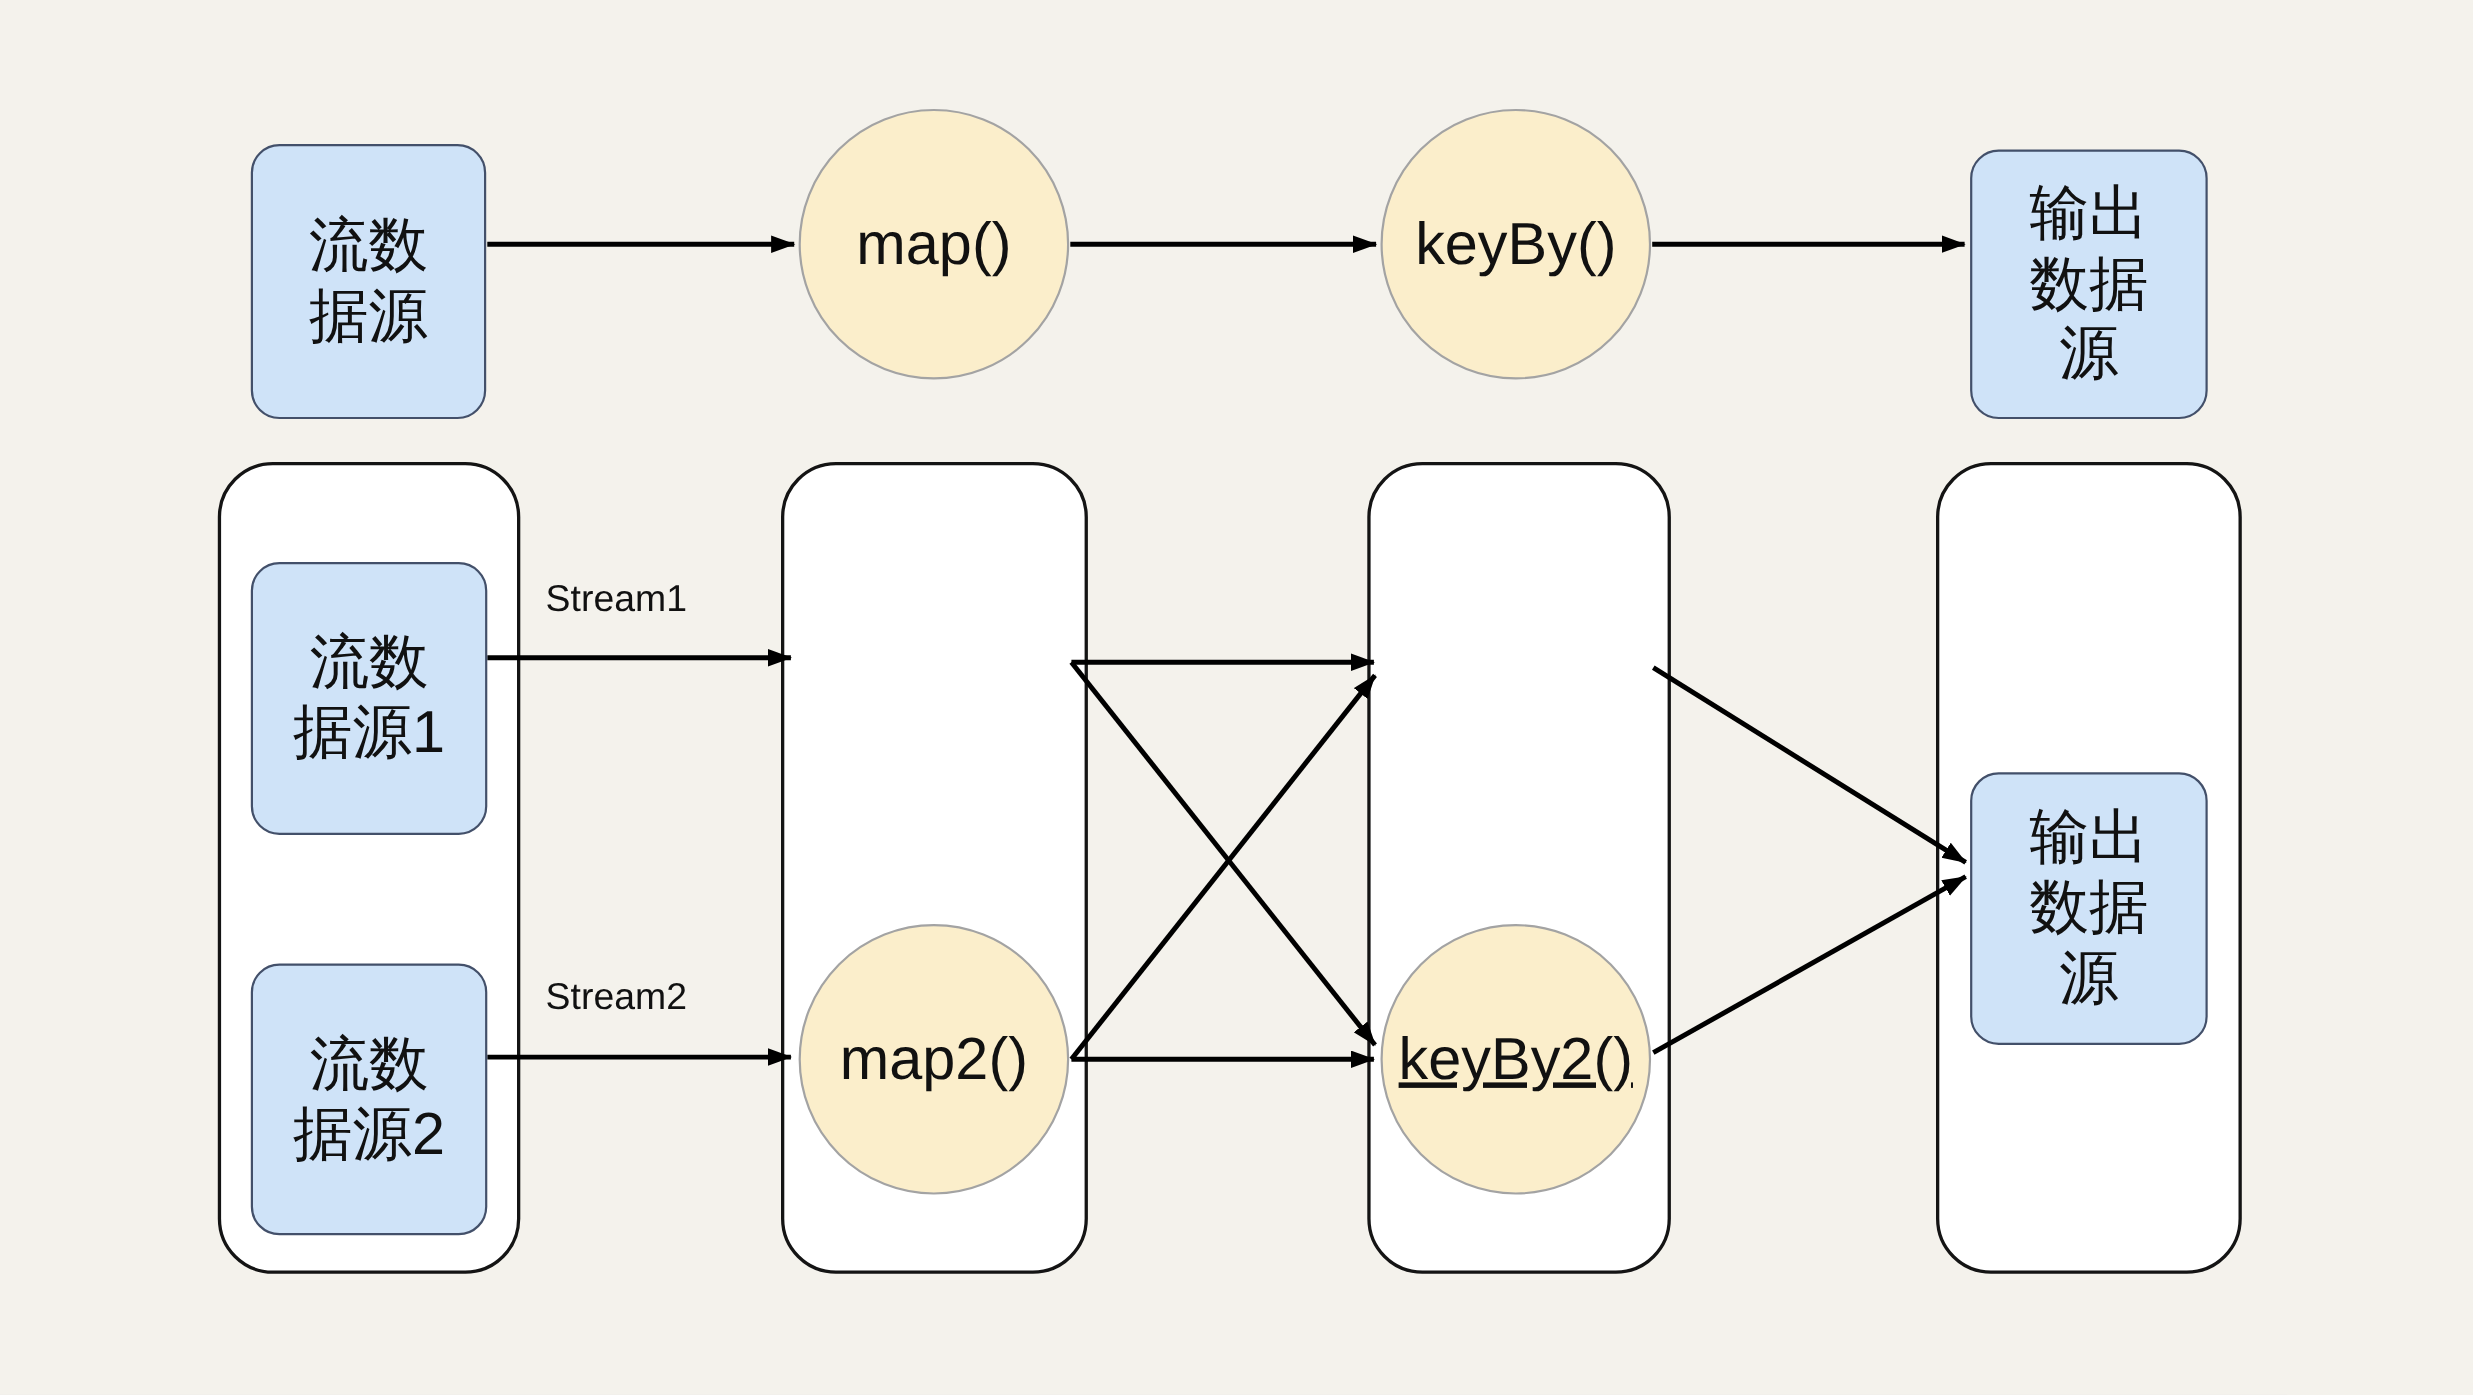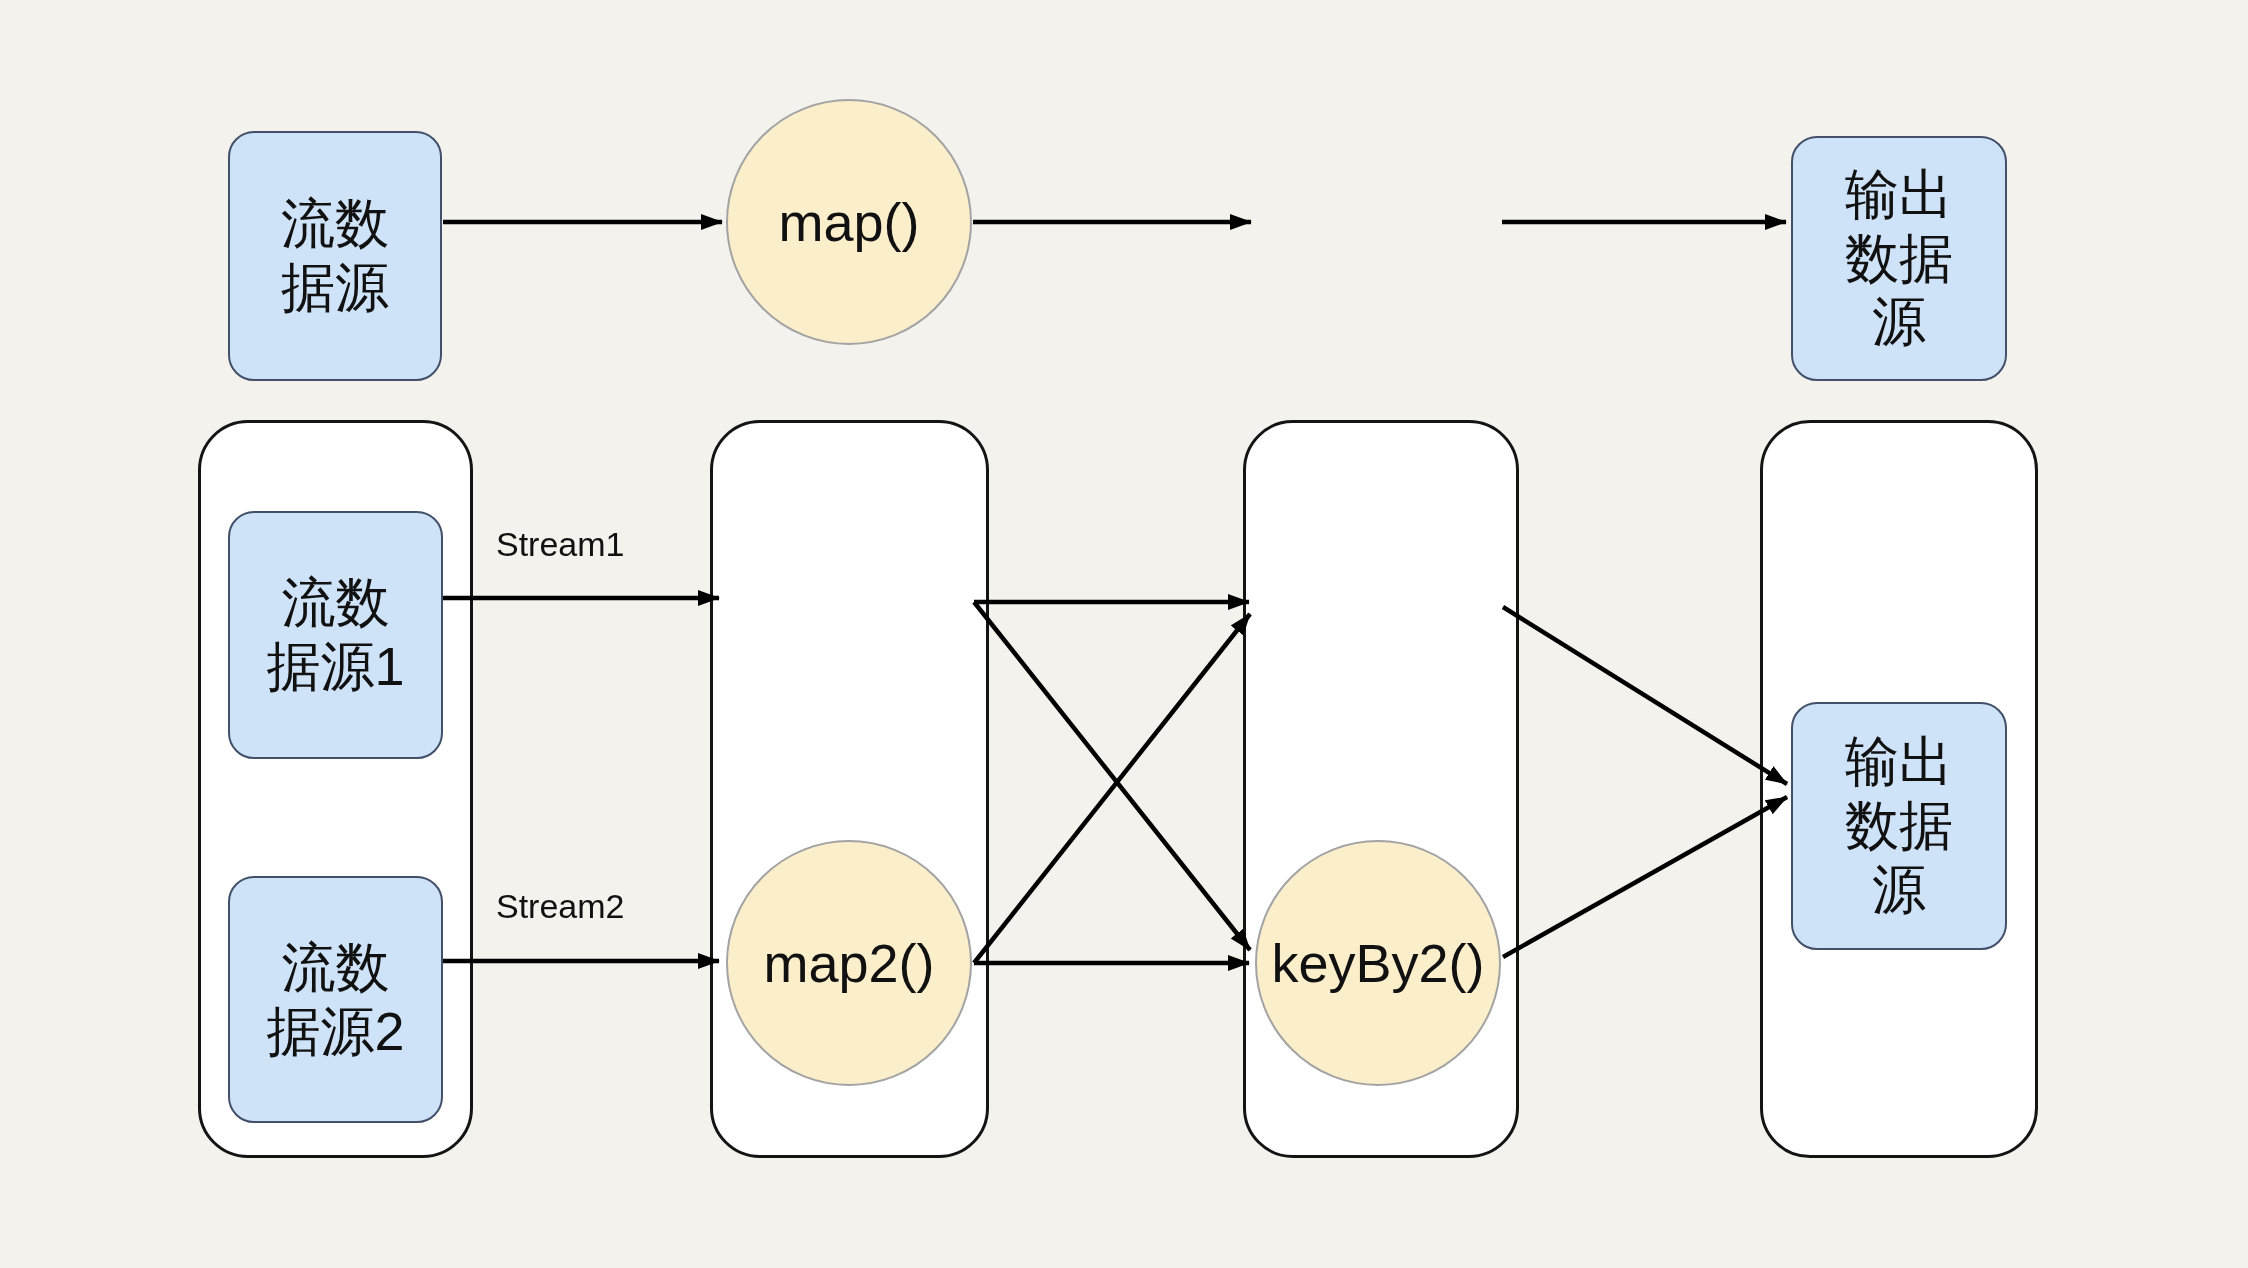--- a/index.html
+++ b/index.html
@@ -91,30 +91,31 @@
       <line x1="974" y1="963" x2="1249" y2="963" marker-end="url(#ah)"></line>
       <line x1="974" y1="963" x2="1250" y2="614" marker-end="url(#ah)"></line>
       <line x1="1503" y1="607" x2="1787" y2="784" marker-end="url(#ah)"></line>
       <line x1="1503" y1="957" x2="1787" y2="797" marker-end="url(#ah)"></line>
     </g>
   </svg>
 
   <div class="node bluebox" style="left:228px; top:95px; width:214px; height:250px;">流数
 据源</div>
   <div class="node ellipse" style="left:726px; top:99px;">map()</div>
+  <div class="node ellipse" style="left:1255px; top:99px;">keyBy()</div>
   <div class="node bluebox" style="left:1791px; top:100px; width:216px; height:245px;">输出
 数据
 源</div>
 
   <div class="node bluebox" style="left:228px; top:475px; width:215px; height:248px;">流数
 据源1</div>
   <div class="node bluebox" style="left:228px; top:840px; width:215px; height:247px;">流数
 据源2</div>
   <div class="node ellipse" style="left:726px; top:840px;">map2()</div>
-  <div class="node ellipse" style="left:1255px; top:840px;">keyBy2()</div>
+  <div class="node ellipse" style="left:1255px; top:840px;text-decoration:underline;">keyBy2()</div>
   <div class="node bluebox" style="left:1791px; top:666px; width:216px; height:248px;">输出
 数据
 源</div>
 
   <div class="edge-label" style="left:496px; top:527px;">Stream1</div>
   <div class="edge-label" style="left:496px; top:889px;">Stream2</div>
 
 </div>
 
 </body></html>

